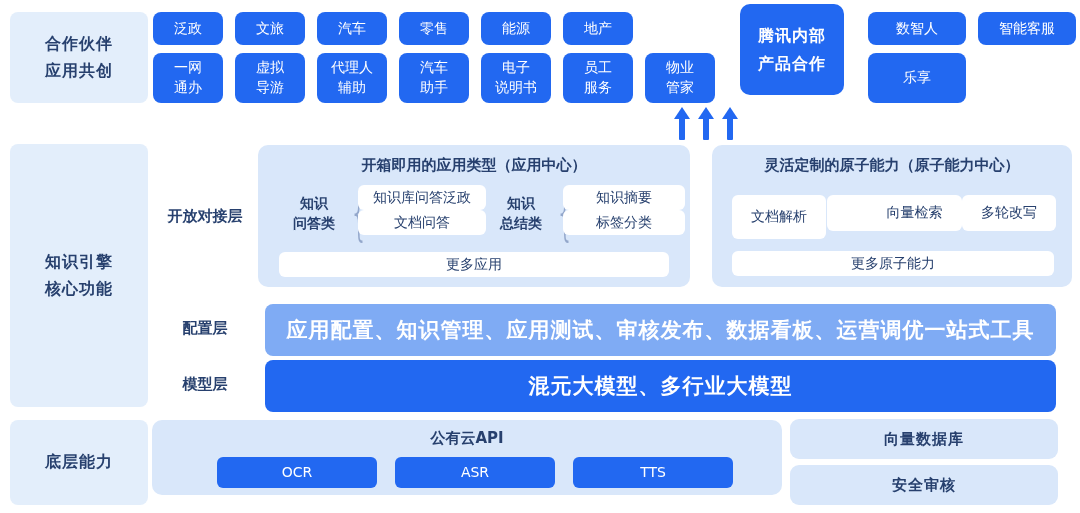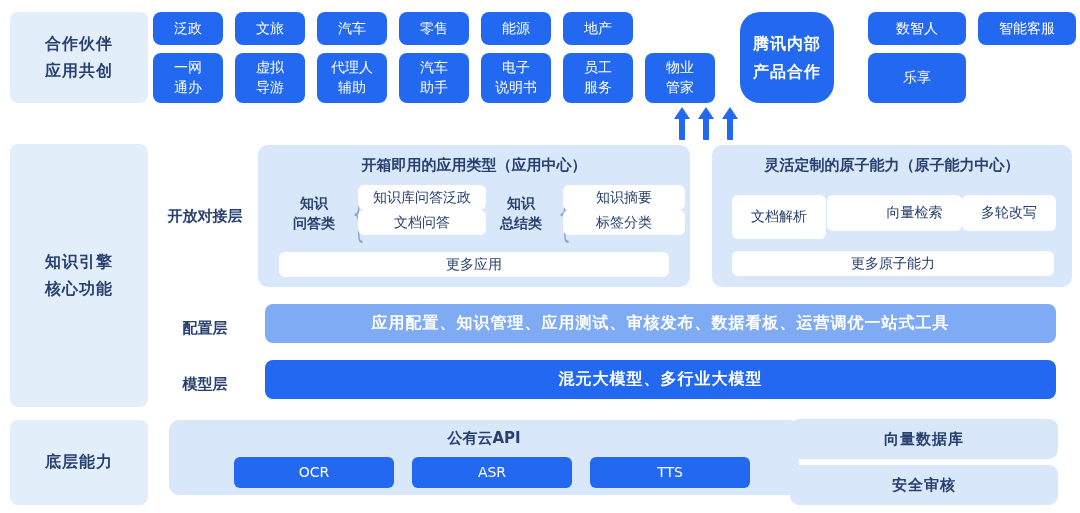--- a/index.html
+++ b/index.html
@@ -69,22 +69,22 @@
     transform:scaleX(0.5); transform-origin:center; user-select:none;
   }
   .col { display:flex; flex-direction:column; }
   .col .white-btn { height:25px; }
 
   .layer-label {
     color:var(--navy,#27406e); font-size:15px; font-weight:600;
     width:100px; left:155px; text-align:center;
   }
   .bar {
-    left:265px; width:791px; height:39px; border-radius:8px; color:#ffffff;
-    font-size:16px; font-weight:600; letter-spacing:1px;
+    left:265px; width:791px; height:52px; border-radius:8px; color:#ffffff;
+    font-size:21px; font-weight:600; letter-spacing:1px;
     display:flex; align-items:center; justify-content:center;
   }
   .bar-light { background:var(--bar_light,#7fabf4); }
   .bar-dark  { background:var(--primary,#2268f1); }
 
   .small-box {
     background:var(--panel,#d9e7fa); border-radius:9px;
     display:flex; align-items:center; justify-content:center;
     color:var(--navy,#27406e); font-size:15px; font-weight:600; letter-spacing:1px;
   }
@@ -119,21 +119,21 @@
 助手</div>
       <div class="btn pre">电子
 说明书</div>
       <div class="btn pre">员工
 服务</div>
       <div class="btn pre">物业
 管家</div>
     </div>
   </div>
 
-  <div class="abs tencent-box pre" style="left:740px; top:12px; width:94px; height:91px;border-radius:20px;">腾讯内部
+  <div class="abs tencent-box pre" style="left:740px; top:4px; width:104px; height:91px;">腾讯内部
 产品合作</div>
 
   <div class="abs" style="left:868px; top:12px;">
     <div class="row row1 prow">
       <div class="btn">数智人</div>
       <div class="btn">智能客服</div>
     </div>
     <div class="row row2 prow">
       <div class="btn">乐享</div>
     </div>
@@ -183,21 +183,21 @@
   </div>
 
   <div class="abs layer-label" style="top:319px;">配置层</div>
   <div class="abs bar bar-light" style="top:304px;">应用配置、知识管理、应用测试、审核发布、数据看板、运营调优一站式工具</div>
 
   <div class="abs layer-label" style="top:375px;">模型层</div>
   <div class="abs bar bar-dark" style="top:360px;">混元大模型、多行业大模型</div>
 
   <div class="abs side-panel" style="left:10px; top:420px; width:138px; height:85px;">底层能力</div>
 
-  <div class="abs panel" style="left:169px; top:420px; width:630px; height:75px;">
+  <div class="abs panel" style="left:152px; top:420px; width:630px; height:75px;">
     <div class="panel-title" style="top:9px;">公有云API</div>
     <div class="abs api-row" style="left:65px; top:37px;">
       <div class="btn">OCR</div>
       <div class="btn">ASR</div>
       <div class="btn">TTS</div>
     </div>
   </div>
 
   <div class="abs small-box" style="left:790px; top:419px; width:268px; height:40px;">向量数据库</div>
   <div class="abs small-box" style="left:790px; top:465px; width:268px; height:40px;">安全审核</div>

